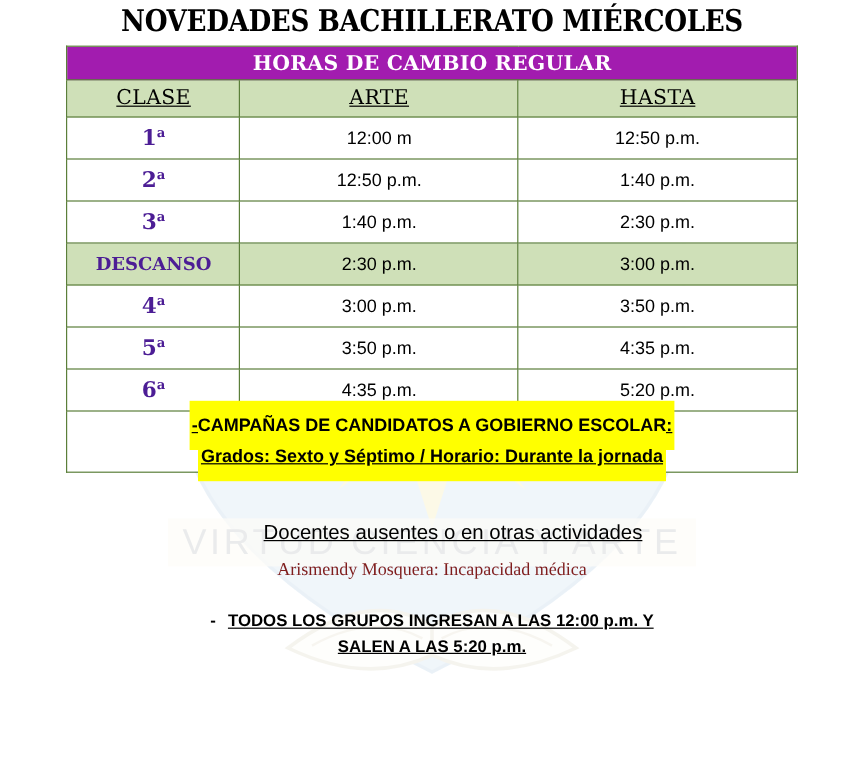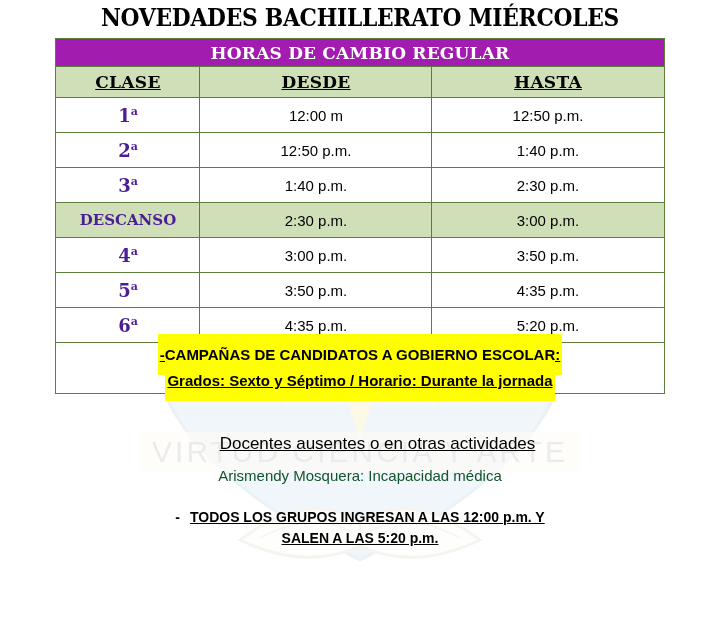--- a/index.html
+++ b/index.html
@@ -65,21 +65,21 @@
     color: #ffffff;
     font-family: "DejaVu Serif", serif;
     font-weight: bold;
     font-size: 17px;
     height: 27px;
     letter-spacing: 0.2px;
   }
   .col-head {
     background: #cfe0b8;
     font-family: "DejaVu Serif", serif;
-    font-weight: bold;
+    font-weight: normal;
     font-size: 17px;
     height: 30px;
     letter-spacing: 0.3px;
     text-decoration: underline;
     color: #000;
   }
   .row-lbl {
     background: #ffffff;
     font-family: "DejaVu Serif", serif;
     font-weight: bold;
@@ -134,23 +134,23 @@
     font-family: "Liberation Sans", sans-serif;
     font-size: 17px;
     font-weight: normal;
     text-decoration: underline;
     color: #000;
     margin-top: 40px;
     margin-left: 35px;
   }
   .absent-item {
     text-align: center;
-    font-family: Liberation Sans, sans-serif;
-    font-size: 15px;
-    color: #14532d;
+    font-family: Liberation Serif, serif;
+    font-size: 15px;
+    color: #7f1d1d;
     margin-top: 13px;
   }
 
   .final-note {
     margin-top: 23px;
     text-align: center;
     font-family: "Liberation Sans", sans-serif;
     font-size: 14px;
     font-weight: bold;
     color: #000;
@@ -214,21 +214,21 @@
       <col style="width:144px">
       <col style="width:232px">
       <col style="width:232px">
     </colgroup>
     <tbody>
       <tr>
         <td class="band-head" colspan="3">HORAS DE CAMBIO REGULAR</td>
       </tr>
       <tr>
         <td class="col-head">CLASE</td>
-        <td class="col-head">DESDE</td>
+        <td class="col-head">ARTE</td>
         <td class="col-head">HASTA</td>
       </tr>
 
       <tr>
         <td class="row-lbl"><span>1</span><sup>a</sup></td>
         <td class="cell-time">12:00 m</td>
         <td class="cell-time">12:50 p.m.</td>
       </tr>
 
       <tr>

